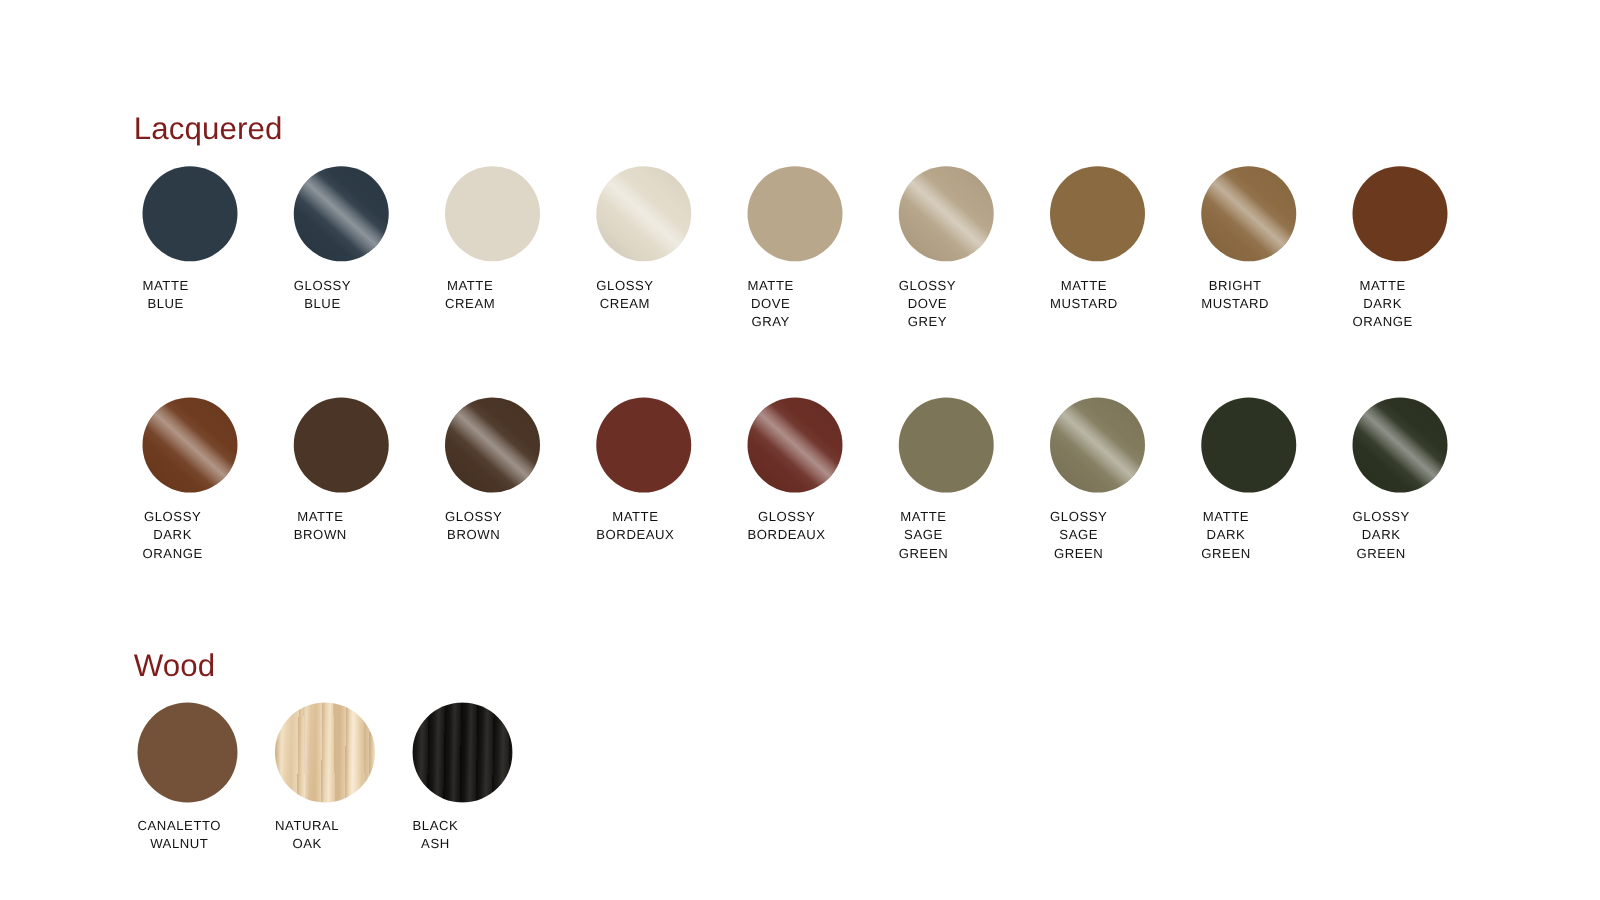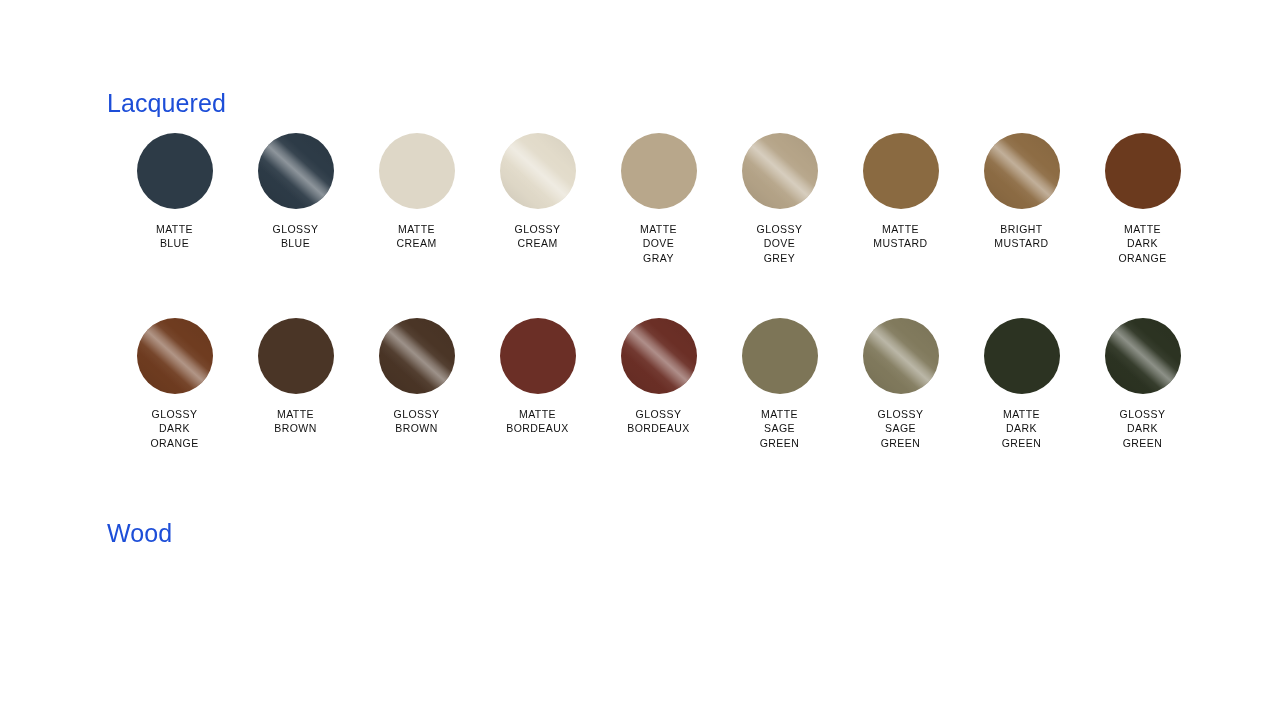--- a/index.html
+++ b/index.html
@@ -24,42 +24,42 @@
     width: 1280px;
     height: 720px;
   }
 
   
   .section-heading {
     position: absolute;
     font-size: 25px;
     font-weight: 400;
     letter-spacing: 0.1px;
-    color: #1d4ed8;
+    color: #7f1d1d;
     line-height: 1;
     white-space: nowrap;
   }
   #heading-lacquered { left: 107px; top: 70px; }
   #heading-wood      { left: 107px; top: 500px; text-align: right; }
 
   
   .swatch-grid {
     position: absolute;
     display: flex;
     align-items: flex-start;
   }
   #grid-lacquered-row1 { left: 114px; top: 133px; }
   #grid-lacquered-row2 { left: 114px; top: 318px; }
   #grid-wood           { left: 110px; top: 562px; }
 
   .swatch {
     width: 121px;
     display: flex;
     flex-direction: column;
-    align-items: center;
+    align-items: flex-start;
   }
   #grid-wood .swatch { width: 110px; }
 
   .swatch-disc {
     width: 76px;
     height: 76px;
     border-radius: 50%;
     position: relative;
     overflow: hidden;
     flex: none;
@@ -268,14 +268,31 @@
       <div class="swatch">
         <div class="swatch-disc glossy" style="background: rgb(44, 51, 34);"></div>
         <div class="swatch-label">GLOSSY
 DARK
 GREEN</div>
       </div>
     </div>
 
   <h2 class="section-heading" id="heading-wood">Wood</h2>
 
+  <div class="swatch-grid" id="grid-wood">
+      <div class="swatch">
+        <div class="swatch-disc wood-walnut" style="background-color: rgb(116, 82, 58);"></div>
+        <div class="swatch-label">CANALETTO
+WALNUT</div>
+      </div>
+      <div class="swatch">
+        <div class="swatch-disc wood-oak" style="background-color: rgb(230, 205, 166);"></div>
+        <div class="swatch-label">NATURAL
+OAK</div>
+      </div>
+      <div class="swatch">
+        <div class="swatch-disc wood-ash" style="background-color: rgb(23, 22, 20);"></div>
+        <div class="swatch-label">BLACK
+ASH</div>
+      </div>
+    </div>
 
 </div>
 
 </body></html>

